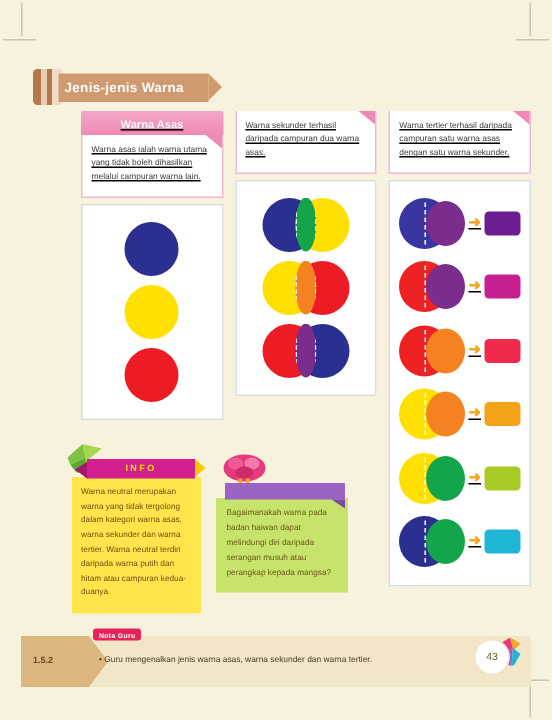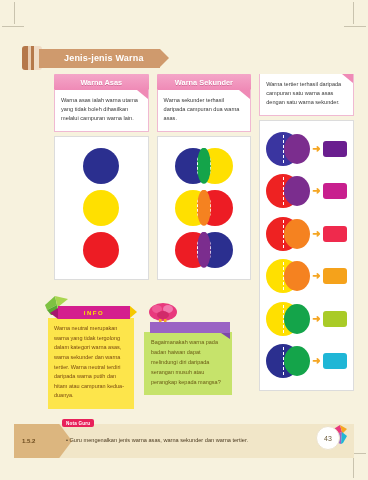--- a/index.html
+++ b/index.html
@@ -24,40 +24,40 @@
     position: absolute; left: 22px; top: 46px;
     display: flex; align-items: center; height: 24px;
   }
   .scroll-icon {
     position: relative; width: 20px; height: 24px;
     background: linear-gradient(90deg,#b5784a 0 28%,#e9cdb2 28% 46%,#b5784a 46% 62%,#f0dcc6 62% 100%);
     border-radius: 3px;
   }
   .banner-body {
     position: relative;
-    height: 19px; padding: 0 16px 0 25px;
+    height: 19px; padding: 0 16px 0 4px;
     background: #cf9a6d;
     display: flex; align-items: center;
     margin-left: -3px;
   }
   .banner-body::after {
     content: ""; position: absolute; right: -9px; top: 0;
     border-top: 9.5px solid transparent;
     border-bottom: 9.5px solid transparent;
     border-left: 9px solid #cf9a6d;
   }
   .banner-body span {
     color: #ffffff; font-size: 9px; font-weight: bold;
     letter-spacing: .2px; white-space: nowrap;
   }
 
   
   #columns {
     position: absolute; left: 54px; top: 74px;
-    width: 300px; display: flex; gap: 8px;
+    width: 300px; display: flex; gap: 8px; text-decoration: underline;
   }
   .col { width: 94.6px; }
   .col-header {
     background: linear-gradient(180deg,#f4a6c8 0%,#ef8ab6 100%);
     height: 16px; display: flex; align-items: center; justify-content: center;
     border-radius: 1px;
   }
   .col-header span {
     color: #ffffff; font-size: 7.4px; font-weight: bold;
     text-shadow: 0 .5px 0 rgba(160,40,90,.35);
@@ -229,23 +229,20 @@
         <div class="swatch-row">
           <div class="circ" id="p1" style="background: rgb(255, 224, 0);"></div>
         </div>
         <div class="swatch-row">
           <div class="circ" id="p2" style="background: rgb(237, 28, 36);"></div>
         </div>
       </div>
     </div>
 
     <div class="col">
-      <div class="col-header">
-        <span>Warna Sekunder</span>
-      </div>
       <div class="bubble">
         <p>Warna sekunder terhasil daripada campuran dua warna asas.</p>
       </div>
       <div class="panel">
         <div class="swatch-row">
           <div class="pair">
             <div class="a" id="s0a" style="background: rgb(43, 47, 143);"></div>
             <div class="b" id="s0b" style="background: rgb(255, 224, 0);"></div>
             <div class="mix" id="s0m" style="background: rgb(20, 164, 74);"></div>
           </div>

